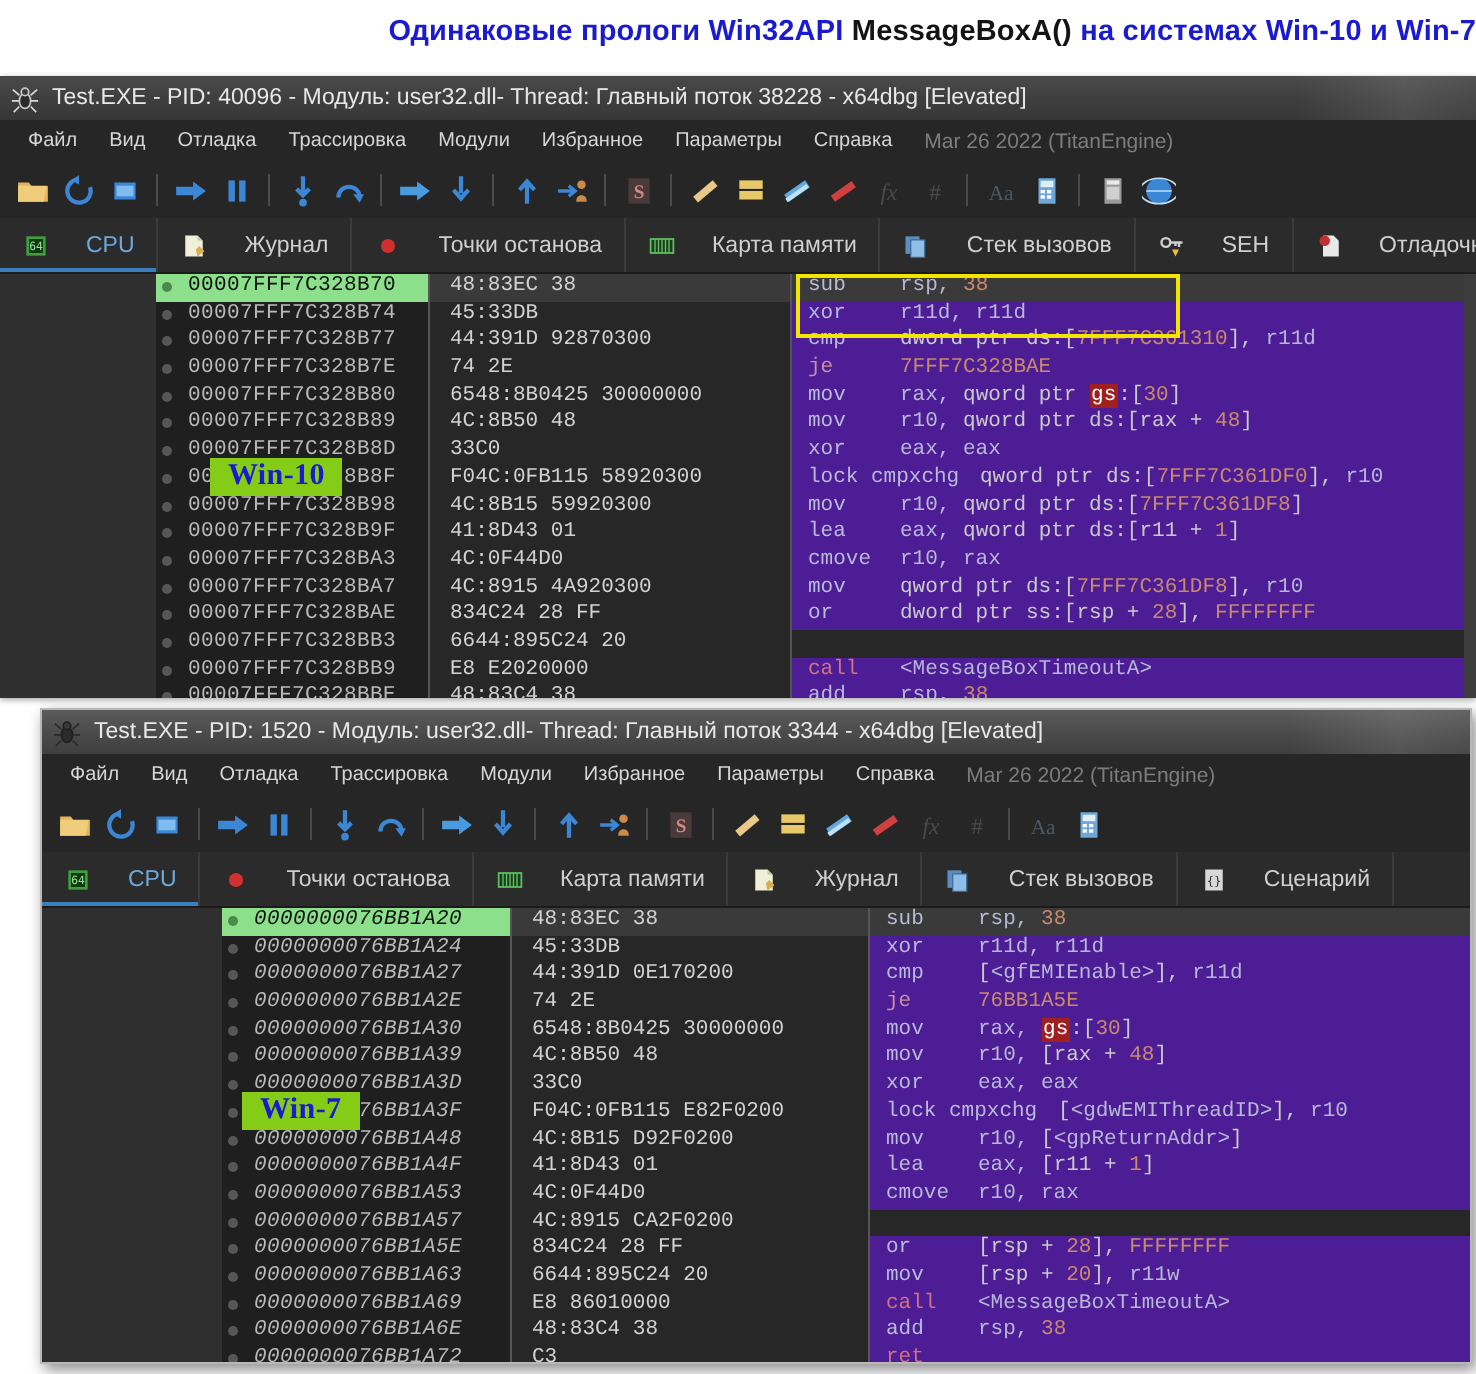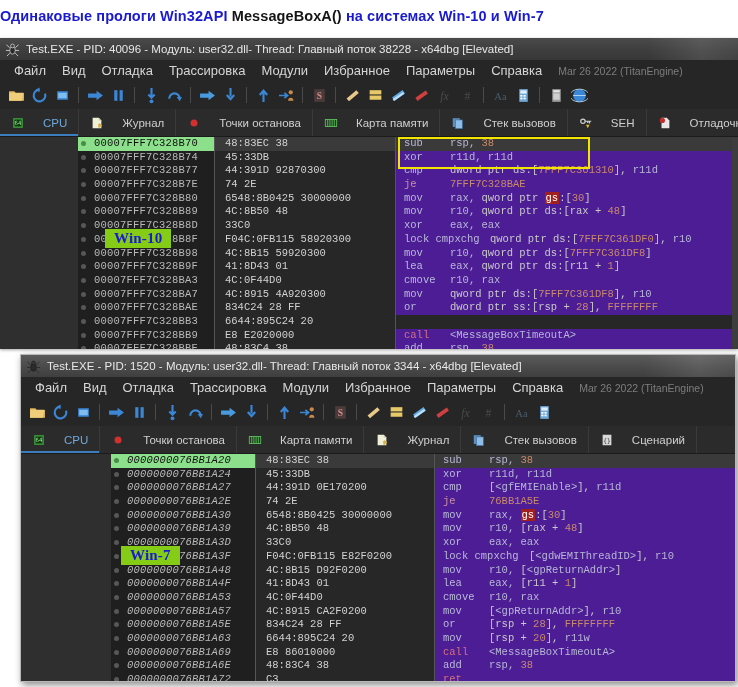--- a/index.html
+++ b/index.html
@@ -17,21 +17,21 @@
     height: 687px;
     background: #ffffff;
   }
 
   
   .caption {
     position: absolute;
     top: 8px;
     left: 0;
     width: 738px;
-    text-align: left;
+    text-align: right;
     font-size: 14.5px;
     font-weight: bold;
     color: #1a1ad0;
     letter-spacing: 0.1px;
     white-space: nowrap;
   }
   .caption .black { color: #141414; }
 
   
   .window {
@@ -90,21 +90,21 @@
   .menubar {
     height: 21px;
     background: #262626;
     display: flex;
     align-items: center;
     padding-left: 6px;
     gap: 0px;
   }
   .menu-item {
     color: #d6d6d6;
-    font-size: 13px;
+    font-size: 10px;
     padding: 2px 8px;
     white-space: nowrap;
   }
   .menu-note {
     color: #7d7d7d;
     font-size: 10.5px;
     padding: 2px 8px;
     white-space: nowrap;
   }
 
@@ -1003,21 +1003,20 @@
             <div class="c-bytes">4C:0F44D0</div>
             <div class="c-instr"><span class="mnem m-cmove">cmove</span><span class="op-reg">r10, rax</span></div>
           </div>
           <div class="dis-row">
             <div class="c-gutter"></div>
             <div class="c-dot">
               <i></i>
             </div>
             <div class="c-addr">0000000076BB1A57</div>
             <div class="c-bytes">4C:8915 CA2F0200</div>
-            <div class="c-instr"><span class="mnem m-mov">mov</span><span class="op-plain">[</span><span class="op-sym">&lt;gpReturnAddr&gt;</span><span class="op-plain">], </span><span class="op-reg">r10</span></div>
           </div>
           <div class="dis-row">
             <div class="c-gutter"></div>
             <div class="c-dot">
               <i></i>
             </div>
             <div class="c-addr">0000000076BB1A5E</div>
             <div class="c-bytes">834C24 28 FF</div>
             <div class="c-instr"><span class="mnem m-or">or</span><span class="op-plain">[rsp + </span><span class="op-num">28</span><span class="op-plain">], </span><span class="op-num">FFFFFFFF</span></div>
           </div>

